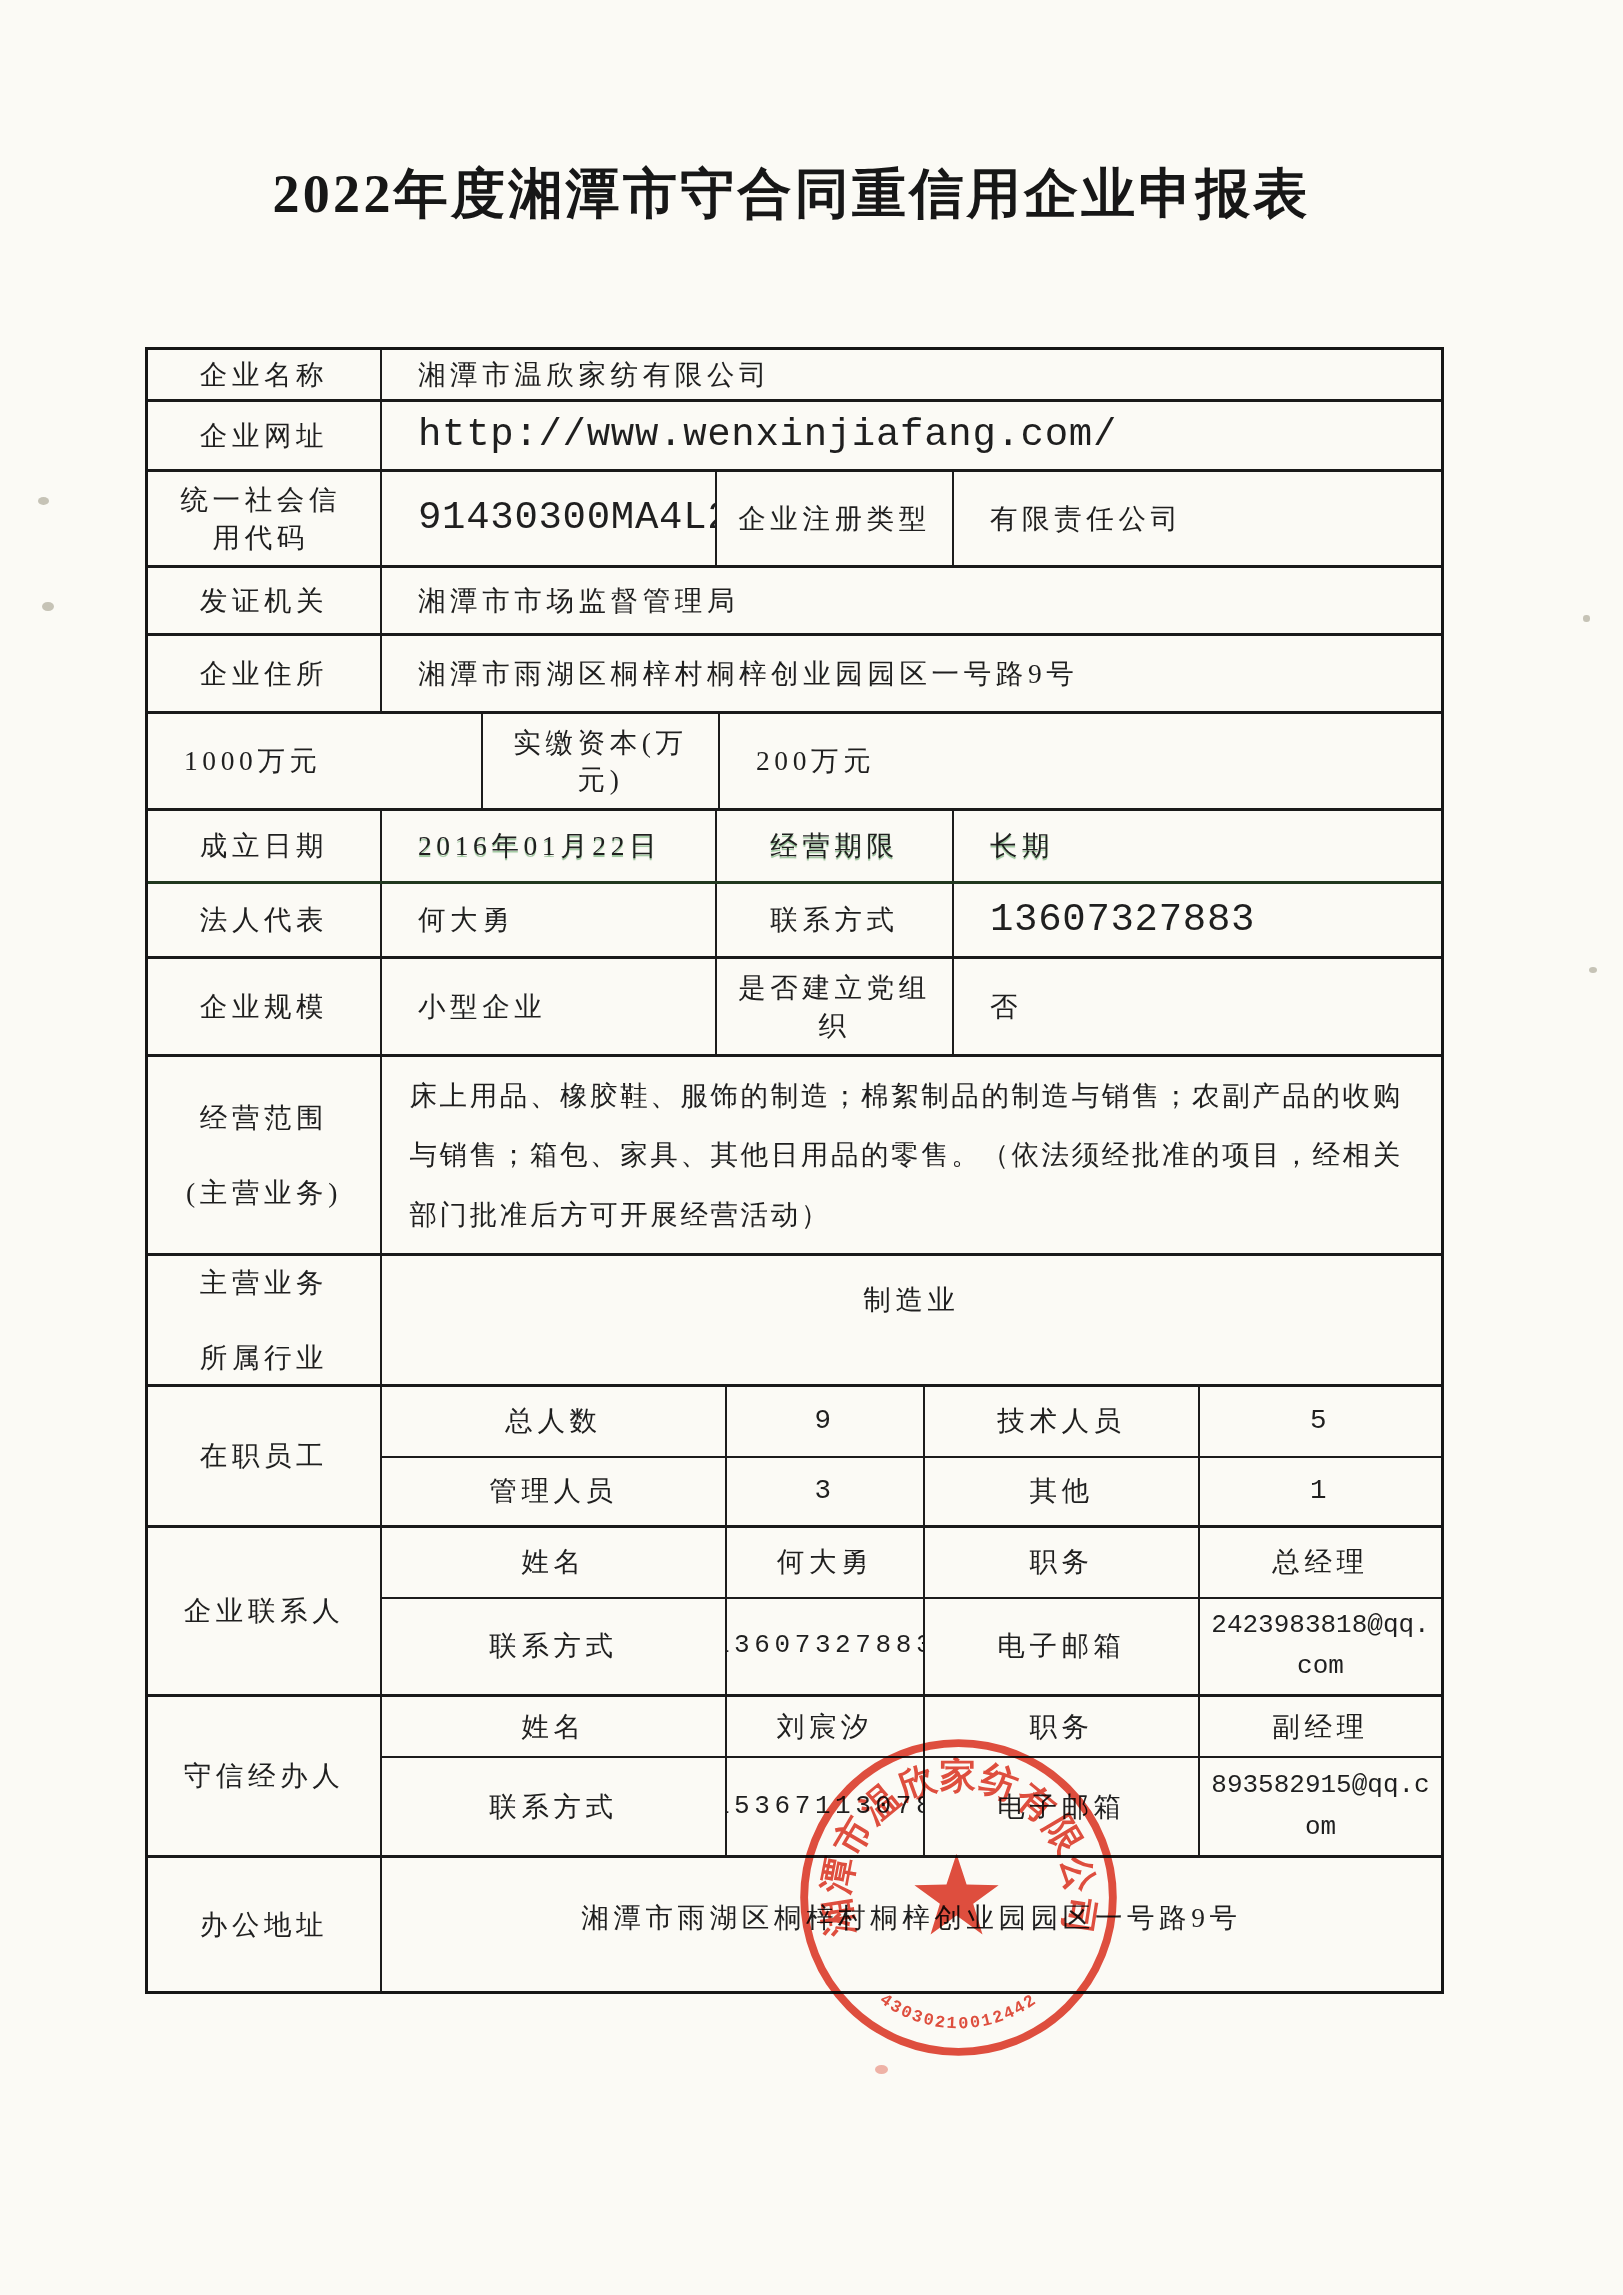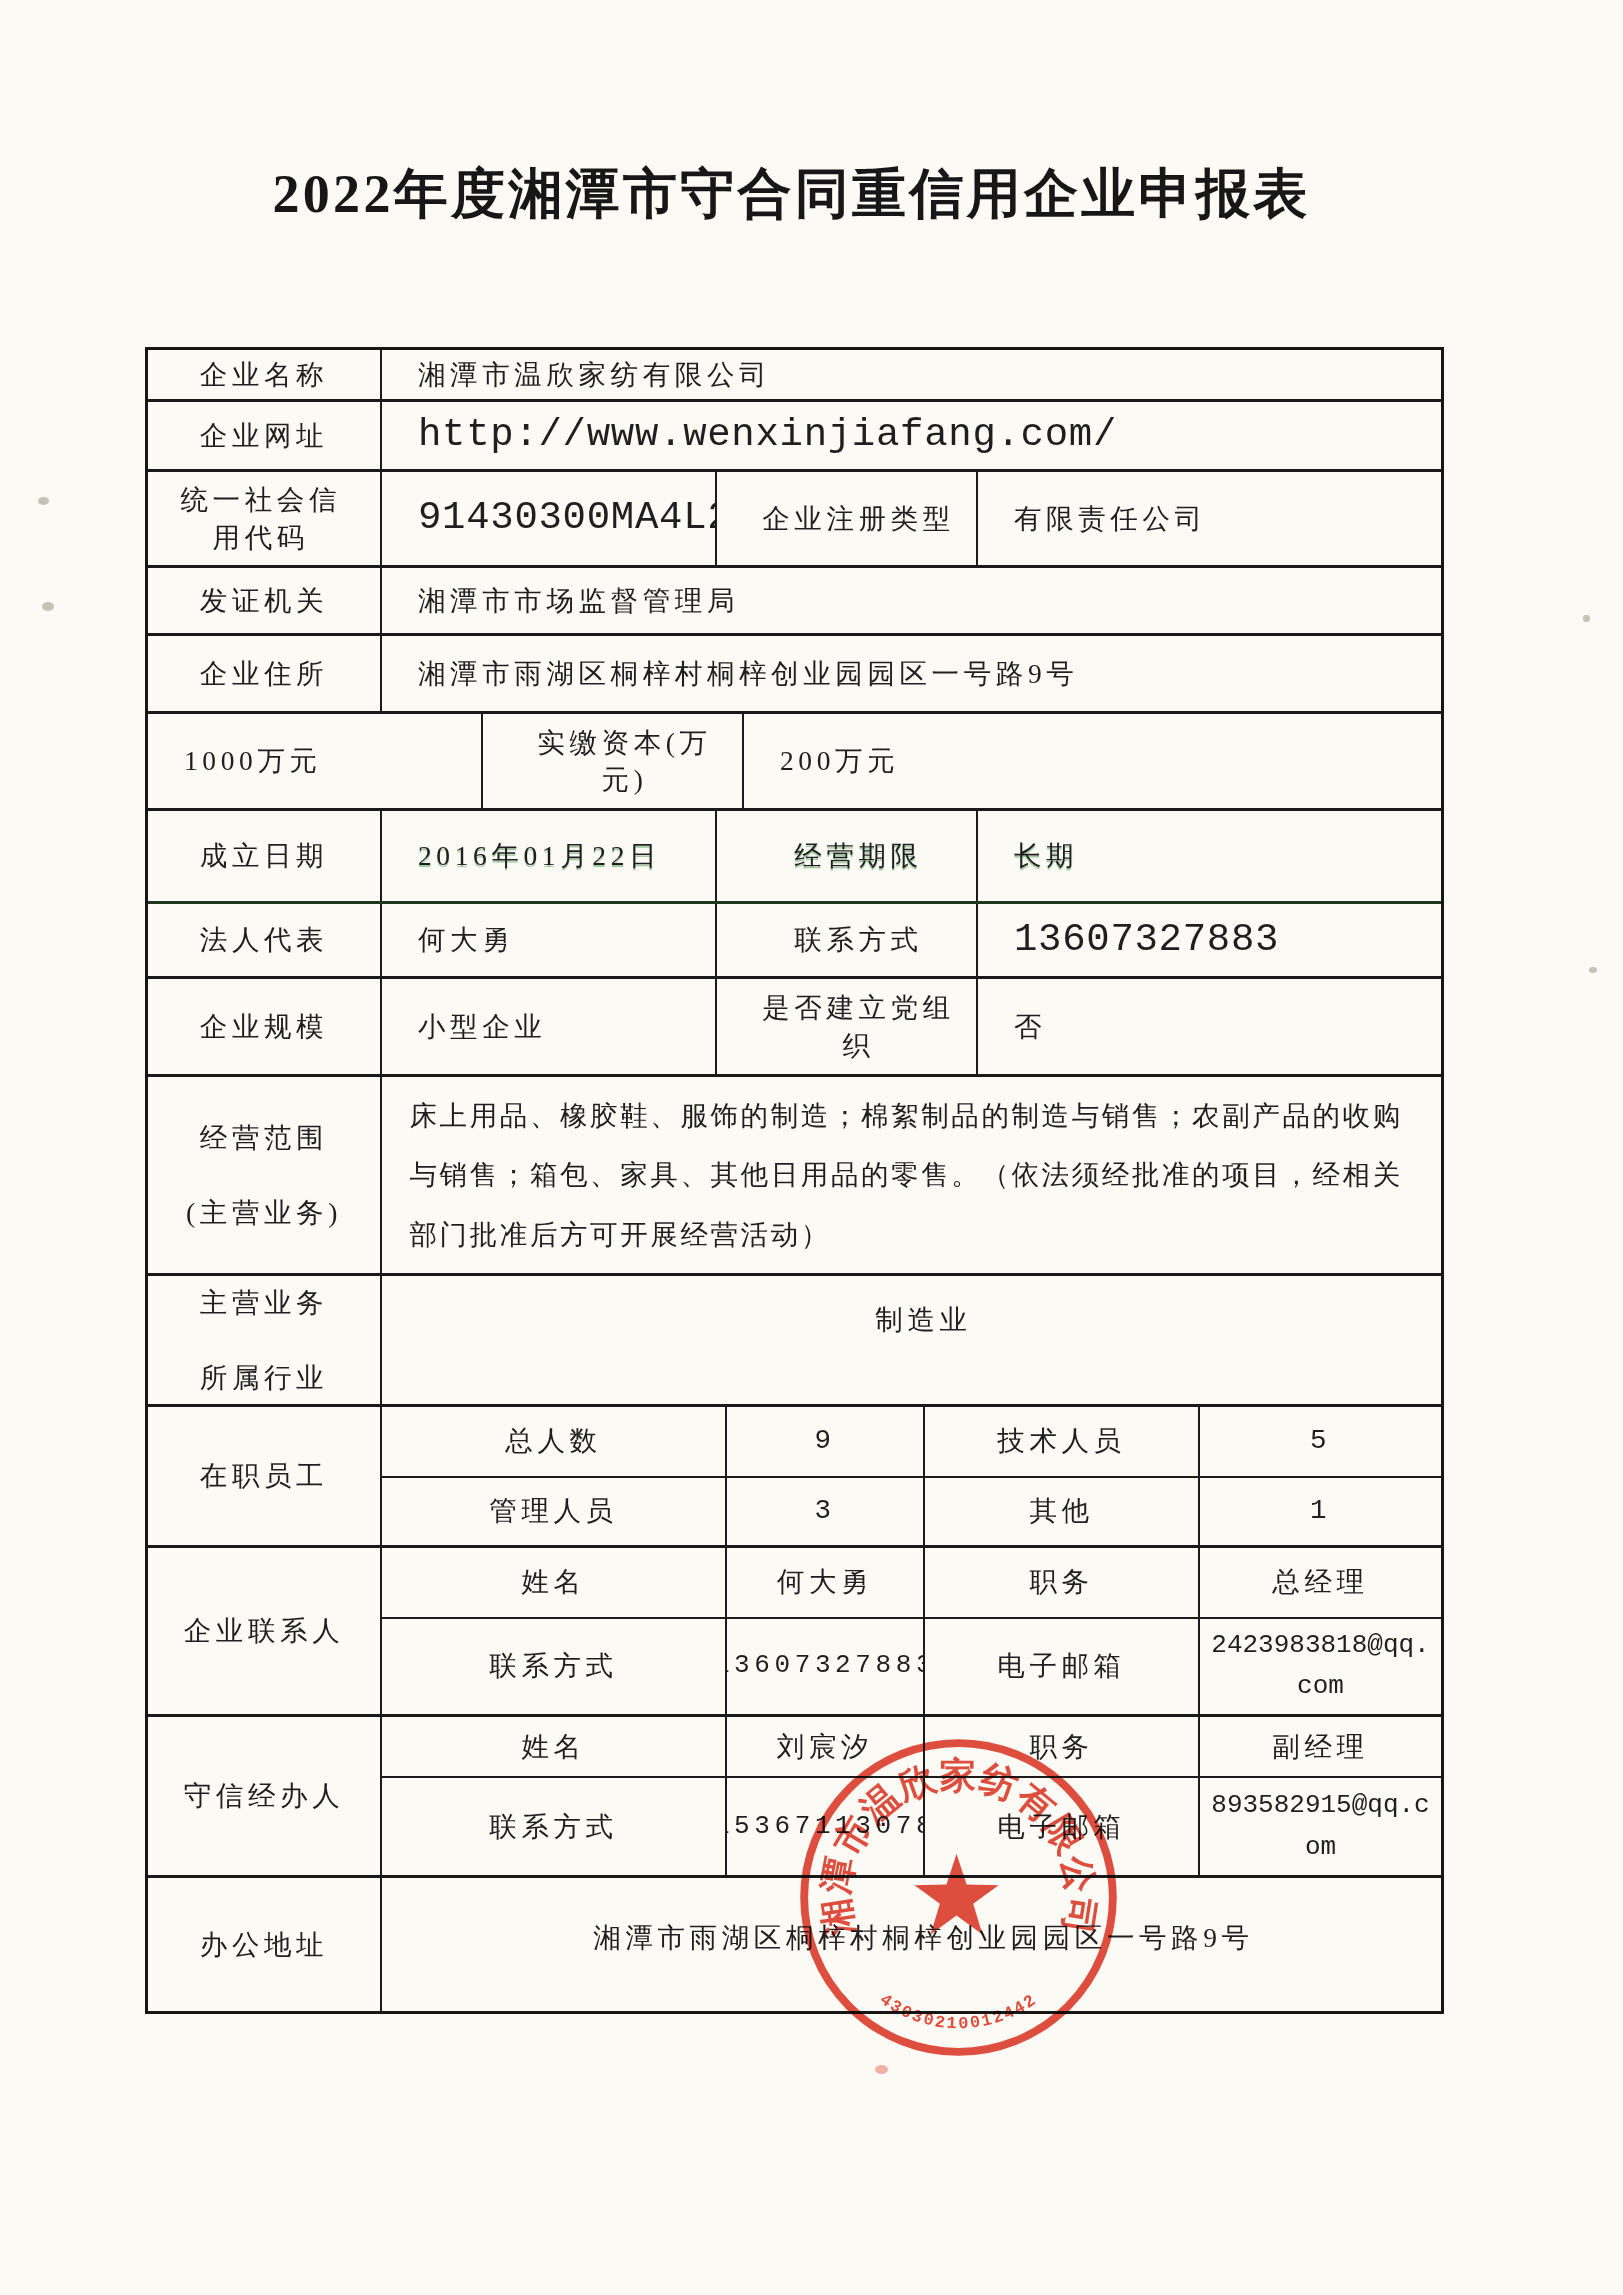--- a/index.html
+++ b/index.html
@@ -36,21 +36,21 @@
     overflow:hidden;
   }
   .cell.endc{border-right:none;}
   .c1{width:234px;justify-content:center;text-align:center;}
   .c1.leftlbl{justify-content:flex-start;text-align:center;padding-left:17px;padding-right:23.5px;}
   .c2{width:335px;}
   .c3{width:237px;}
   .c4{flex:1;border-radius:18px;}
   .rest{flex:1;}
   .v{padding-left:36px;padding-right:7.8px;}
-  .ctr{justify-content:center;text-align:center;padding:0 11.8px;margin-left:24px;}
+  .ctr{justify-content:center;text-align:center;padding:0 11.8px;}
   .mono{font-family:"Liberation Mono","DejaVu Sans Mono",monospace;letter-spacing:0.7px;font-size:39px;}
   .stack{flex-direction:column;justify-content:center;gap:38px;padding:0;}
   .stack .ln{display:block;text-align:center;}
   .scope-v{
     padding:6.5px 26px 6.5px 27.5px;
     line-height:2.15;letter-spacing:2.6px;
     align-items:center;
   }
   
   .sub{flex:1;display:flex;flex-direction:column;}
@@ -113,21 +113,21 @@
       <div class="cell c1">企业住所</div>
       <div class="cell rest v endc">湘潭市雨湖区桐梓村桐梓创业园园区一号路9号</div>
     </div>
 
     <div class="row" style="height:97px">
       <div class="cell c2 v">1000万元</div>
       <div class="cell c3 ctr">实缴资本(万元)</div>
       <div class="cell c4 v endc">200万元</div>
     </div>
 
-    <div class="row greenborder" style="height:93px">
+    <div class="row greenborder" style="height:73px">
       <div class="cell c1">成立日期</div>
       <div class="cell c2 v greenish">2016年01月22日</div>
       <div class="cell c3 ctr greenish">经营期限</div>
       <div class="cell c4 v greenish endc">长期</div>
     </div>
 
     <div class="row" style="height:75px">
       <div class="cell c1">法人代表</div>
       <div class="cell c2 v">何大勇</div>
       <div class="cell c3 ctr">联系方式</div>

